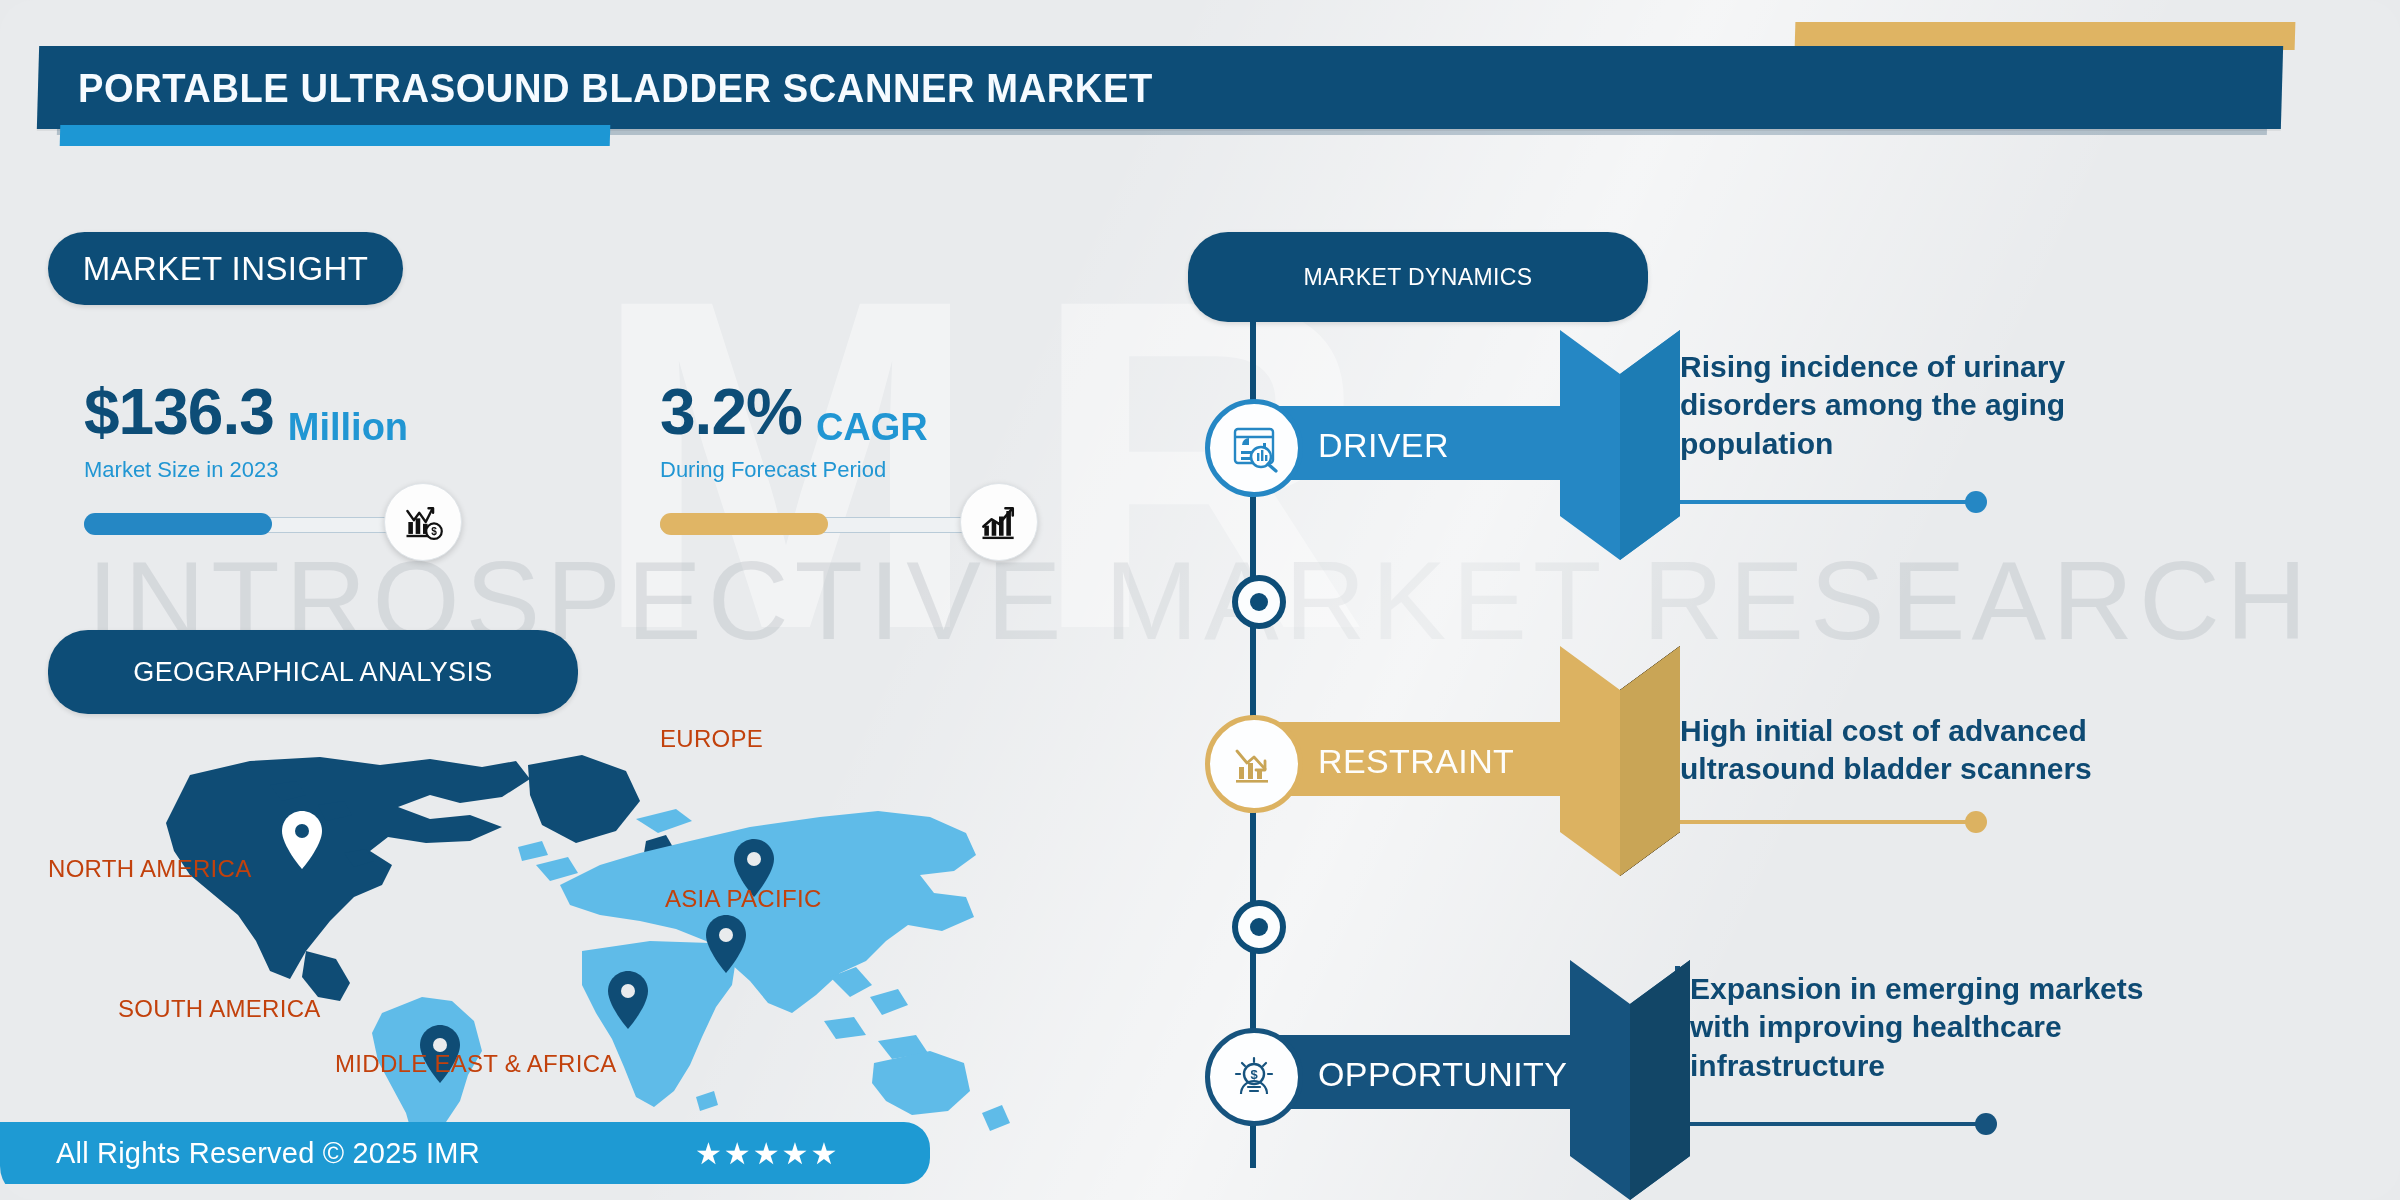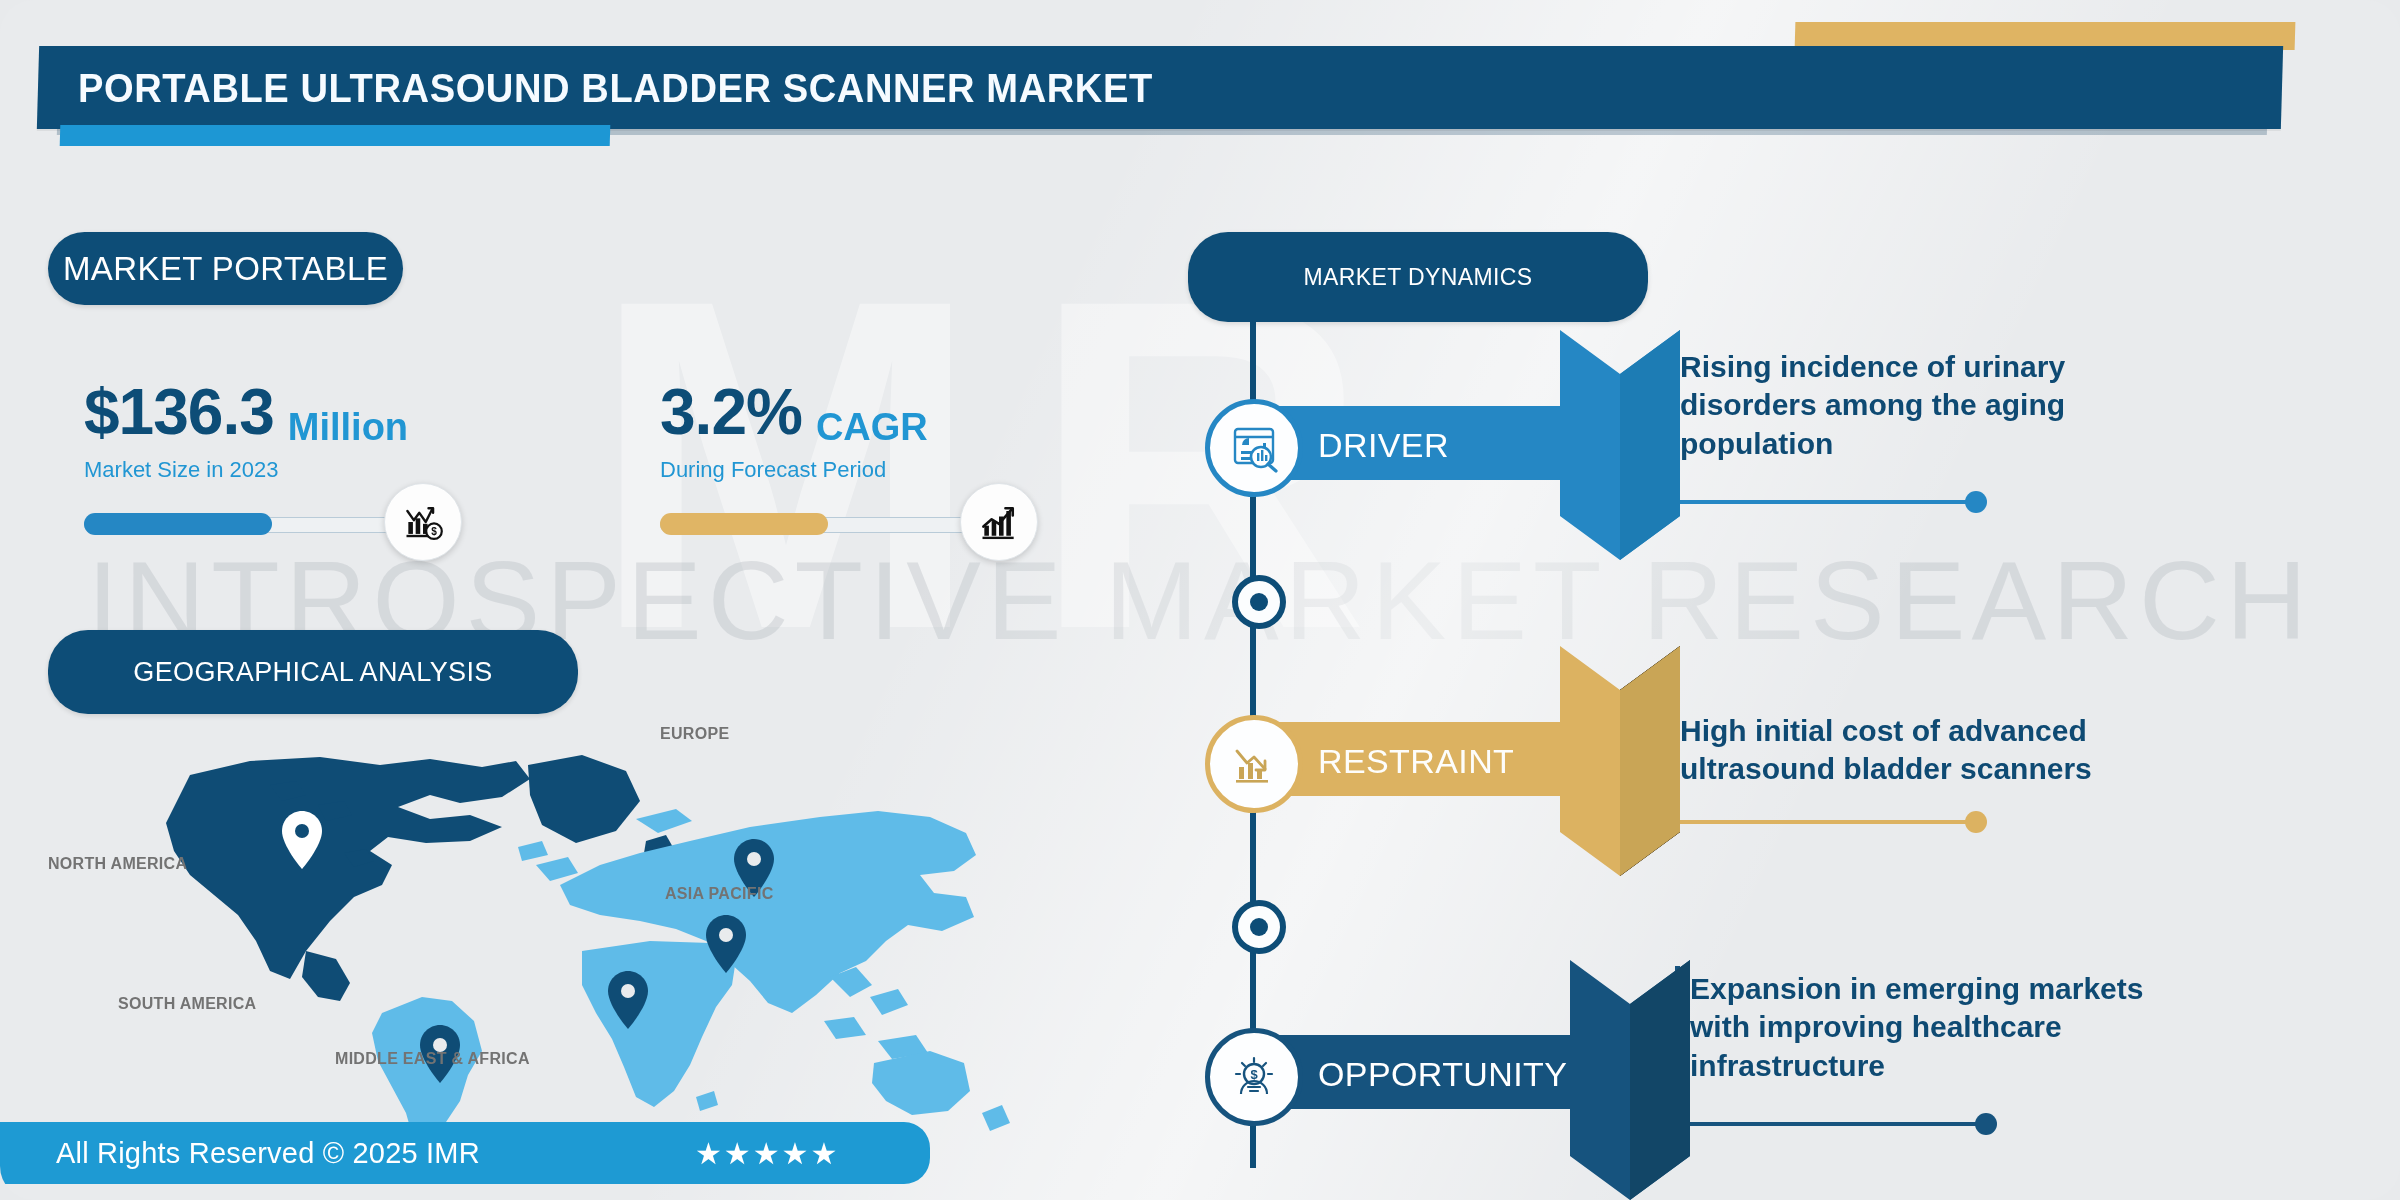--- a/index.html
+++ b/index.html
@@ -77,21 +77,21 @@
   #fill-size{width:188px;background:#2587c4;}
   #fill-cagr{width:168px;background:#e0b565;}
   .bar-knob{
     position:absolute;left:300px;top:-26px;width:76px;height:76px;border-radius:50%;
     background:#fdfdfd;border:1px solid #dfe4e8;box-shadow:0 2px 6px rgba(0,0,0,.16);
     display:flex;align-items:center;justify-content:center;
   }
 
   
   .map-wrap{position:absolute;left:130px;top:745px;width:930px;height:430px;}
-  .map-label{position:absolute;font-size:16px;font-weight:700;color:#737373;letter-spacing:.3px;white-space:nowrap;}
+  .map-label{position:absolute;font-size:24px;font-weight:400;color:#c2410c;letter-spacing:.3px;white-space:nowrap;}
   #lbl-na{left:-82px;top:110px;}
   #lbl-sa{left:-12px;top:250px;}
   #lbl-mea{left:205px;top:305px;}
   #lbl-eu{left:530px;top:-20px;}
   #lbl-ap{left:535px;top:140px;}
 
   
   .spine{position:absolute;left:1250px;top:303px;width:6px;height:865px;background:#0d4d77;}
   .spine-dot{
     position:absolute;left:1232px;width:42px;height:42px;border-radius:50%;
@@ -167,21 +167,21 @@
   <div class="watermark">INTROSPECTIVE MARKET RESEARCH</div>
   <div class="sheen"></div>
 
   <div class="gold-bar"></div>
   <div class="title-shadow"></div>
   <div class="title-band"></div>
   <div class="title-text">PORTABLE ULTRASOUND BLADDER SCANNER MARKET</div>
   <div class="blue-underbar"></div>
 
   <div class="pill" id="pill-insight">
-    <span>MARKET PORTABLE</span>
+    <span>MARKET INSIGHT</span>
   </div>
 
   <div class="stat" id="stat-size">
     <div class="stat-row">
       <span class="stat-big">$136.3</span>
       <span class="stat-unit">Million</span>
     </div>
     <div class="stat-sub">Market Size in 2023</div>
     <div class="bar-wrap">
       <div class="bar-track"></div>

